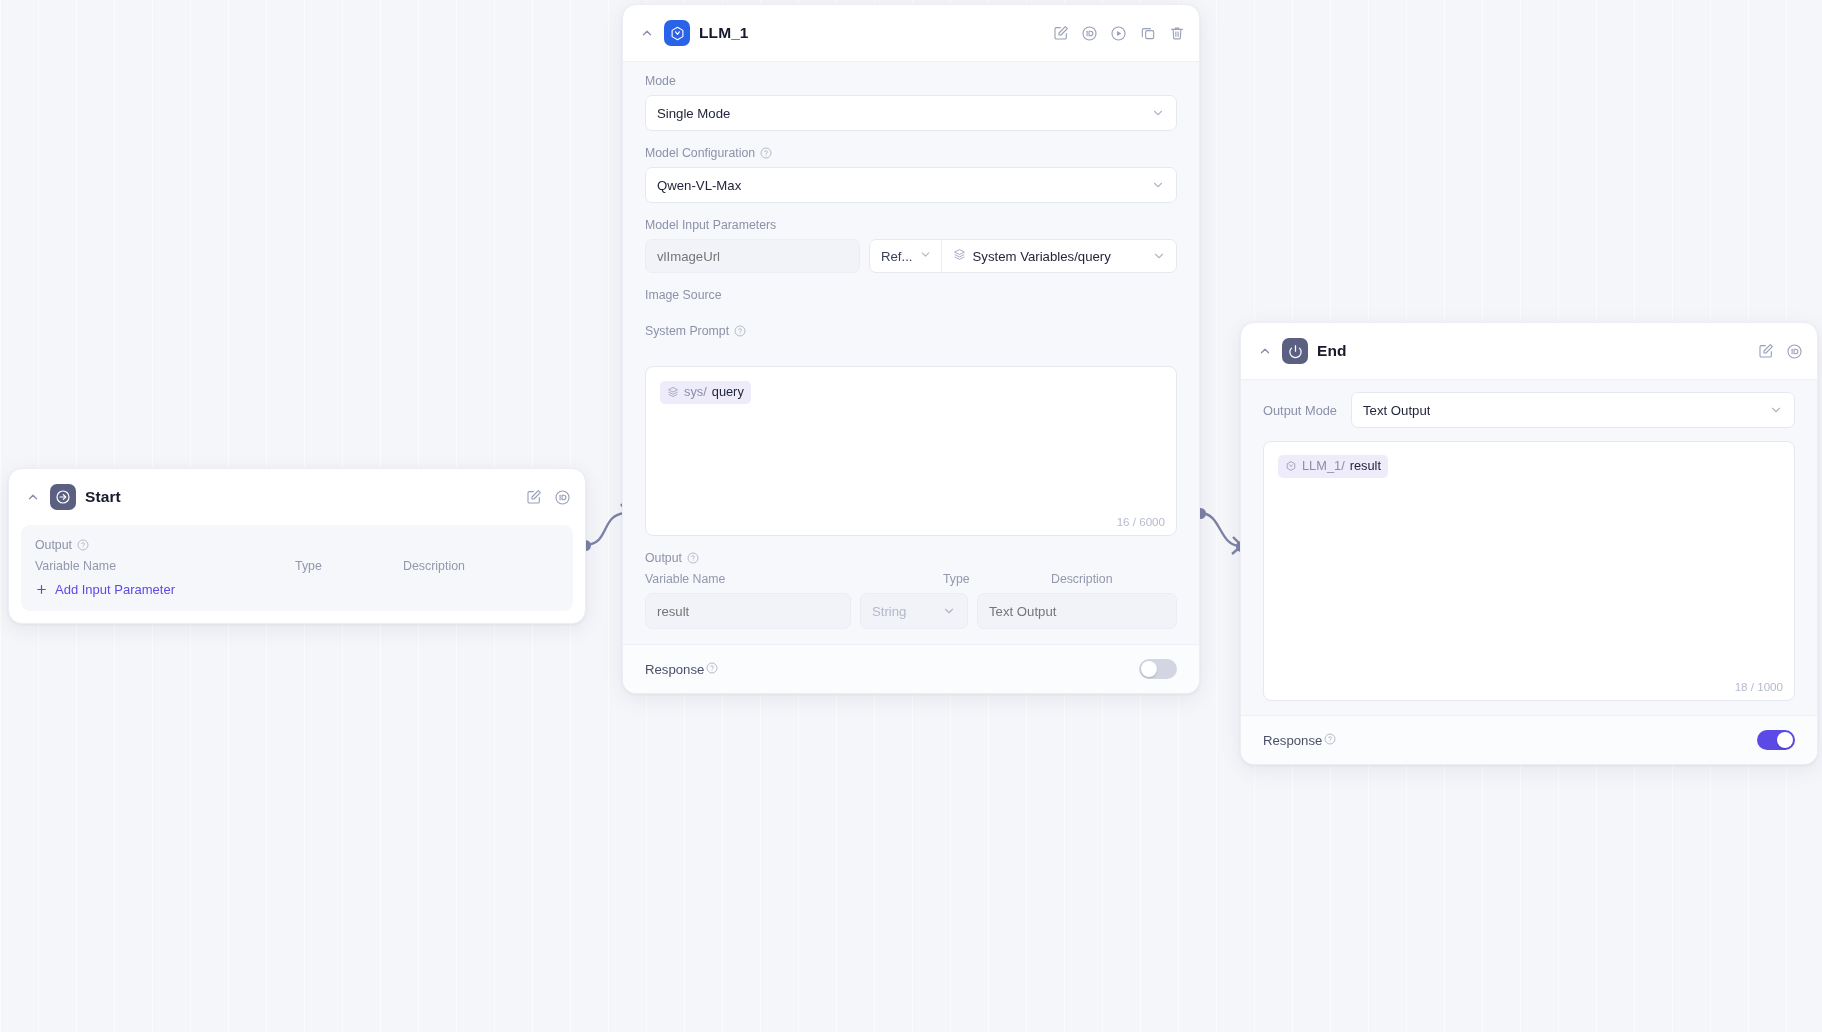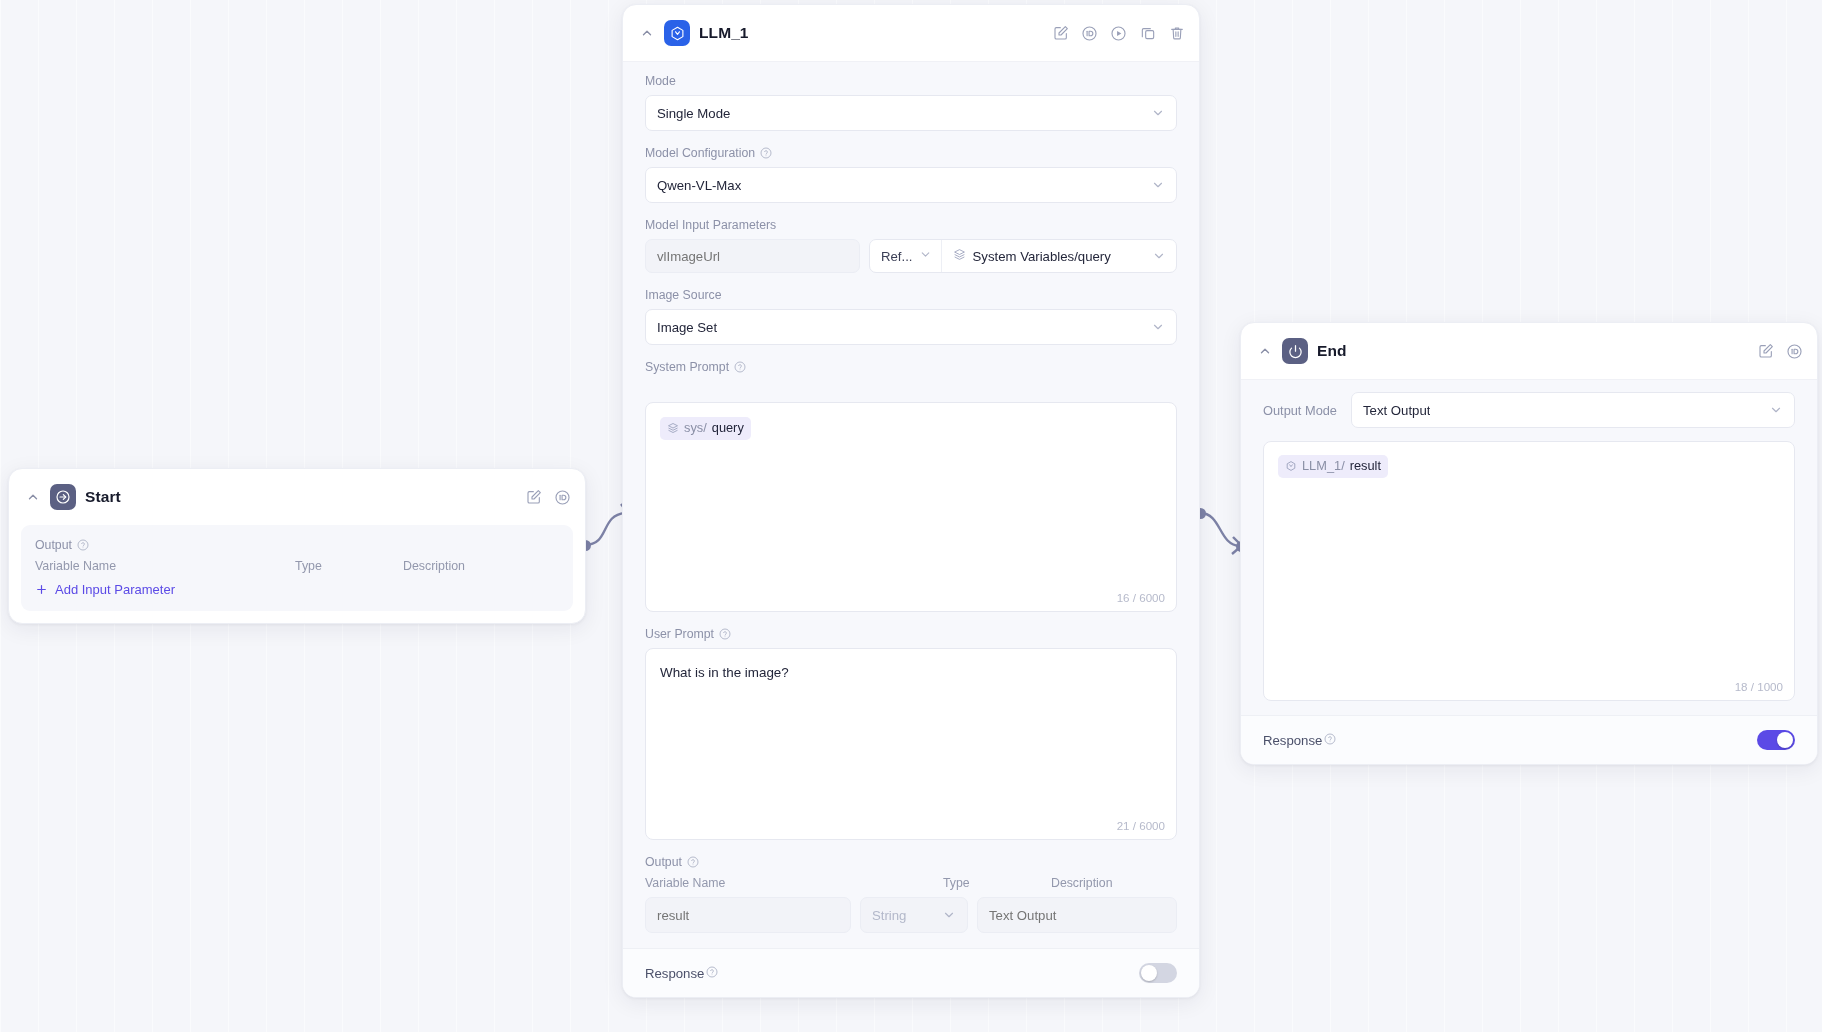--- a/index.html
+++ b/index.html
@@ -466,73 +466,49 @@
               </span>
             </div>
           </div>
         </div>
       </div>
 
       <div class="field">
         <div class="field-label">
           <span>Image Source</span>
         </div>
-        <div class="select">
-          <span class="val">Image Set</span>
-          <span class="caret">
-            <svg width="14" height="14" viewBox="0 0 24 24" fill="none" stroke="currentColor" stroke-width="2" stroke-linecap="round" stroke-linejoin="round">
-                <polyline points="6 9 12 15 18 9"></polyline>
-              </svg>
-          </span>
-        </div>
       </div>
 
       <div class="field">
         <div class="field-label">
           <span>System Prompt</span>
           <span class="qmark">
             <svg width="12" height="12" viewBox="0 0 24 24" fill="none" stroke="currentColor" stroke-width="1.9">
                 <circle cx="12" cy="12" r="10"></circle>
                 <path d="M9.2 9.2a2.9 2.9 0 0 1 5.6 1c0 2-2.8 2.4-2.8 4" stroke-linecap="round"></path>
                 <circle cx="12" cy="17.4" r=".9" fill="currentColor" stroke="none"></circle>
               </svg>
           </span>
         </div>
-        <div class="prompt-box" style="height:210px;margin-top:28px;">
+        <div class="prompt-box" style="height:170px;margin-top:28px;">
           <span class="token">
             <span class="tkn-ico">
               <svg width="12" height="12" viewBox="0 0 24 24" fill="none" stroke="#9aa0bb" stroke-width="1.7" stroke-linejoin="round">
                   <polygon points="12,3 21,7.5 12,12 3,7.5"></polygon>
                   <polyline points="3,12 12,16.5 21,12"></polyline>
                   <polyline points="3,16.5 12,21 21,16.5"></polyline>
                 </svg>
             </span>
             <span class="tkn-pre">sys/</span>
               <span class="tkn-main">query</span>
           </span>
           <span class="counter">16 / 6000</span>
         </div>
       </div>
 
-      <div class="field">
-        <div class="field-label">
-          <span>User Prompt</span>
-          <span class="qmark">
-            <svg width="12" height="12" viewBox="0 0 24 24" fill="none" stroke="currentColor" stroke-width="1.9">
-                <circle cx="12" cy="12" r="10"></circle>
-                <path d="M9.2 9.2a2.9 2.9 0 0 1 5.6 1c0 2-2.8 2.4-2.8 4" stroke-linecap="round"></path>
-                <circle cx="12" cy="17.4" r=".9" fill="currentColor" stroke="none"></circle>
-              </svg>
-          </span>
-        </div>
-        <div class="prompt-box" style="height:192px;">
-          <div class="prompt-text">What is in the image?</div>
-          <span class="counter">21 / 6000</span>
-        </div>
-      </div>
 
       <div class="out-section">
         <div class="field-label">
           <span>Output</span>
           <span class="qmark">
             <svg width="12" height="12" viewBox="0 0 24 24" fill="none" stroke="currentColor" stroke-width="1.9">
                 <circle cx="12" cy="12" r="10"></circle>
                 <path d="M9.2 9.2a2.9 2.9 0 0 1 5.6 1c0 2-2.8 2.4-2.8 4" stroke-linecap="round"></path>
                 <circle cx="12" cy="17.4" r=".9" fill="currentColor" stroke="none"></circle>
               </svg>

